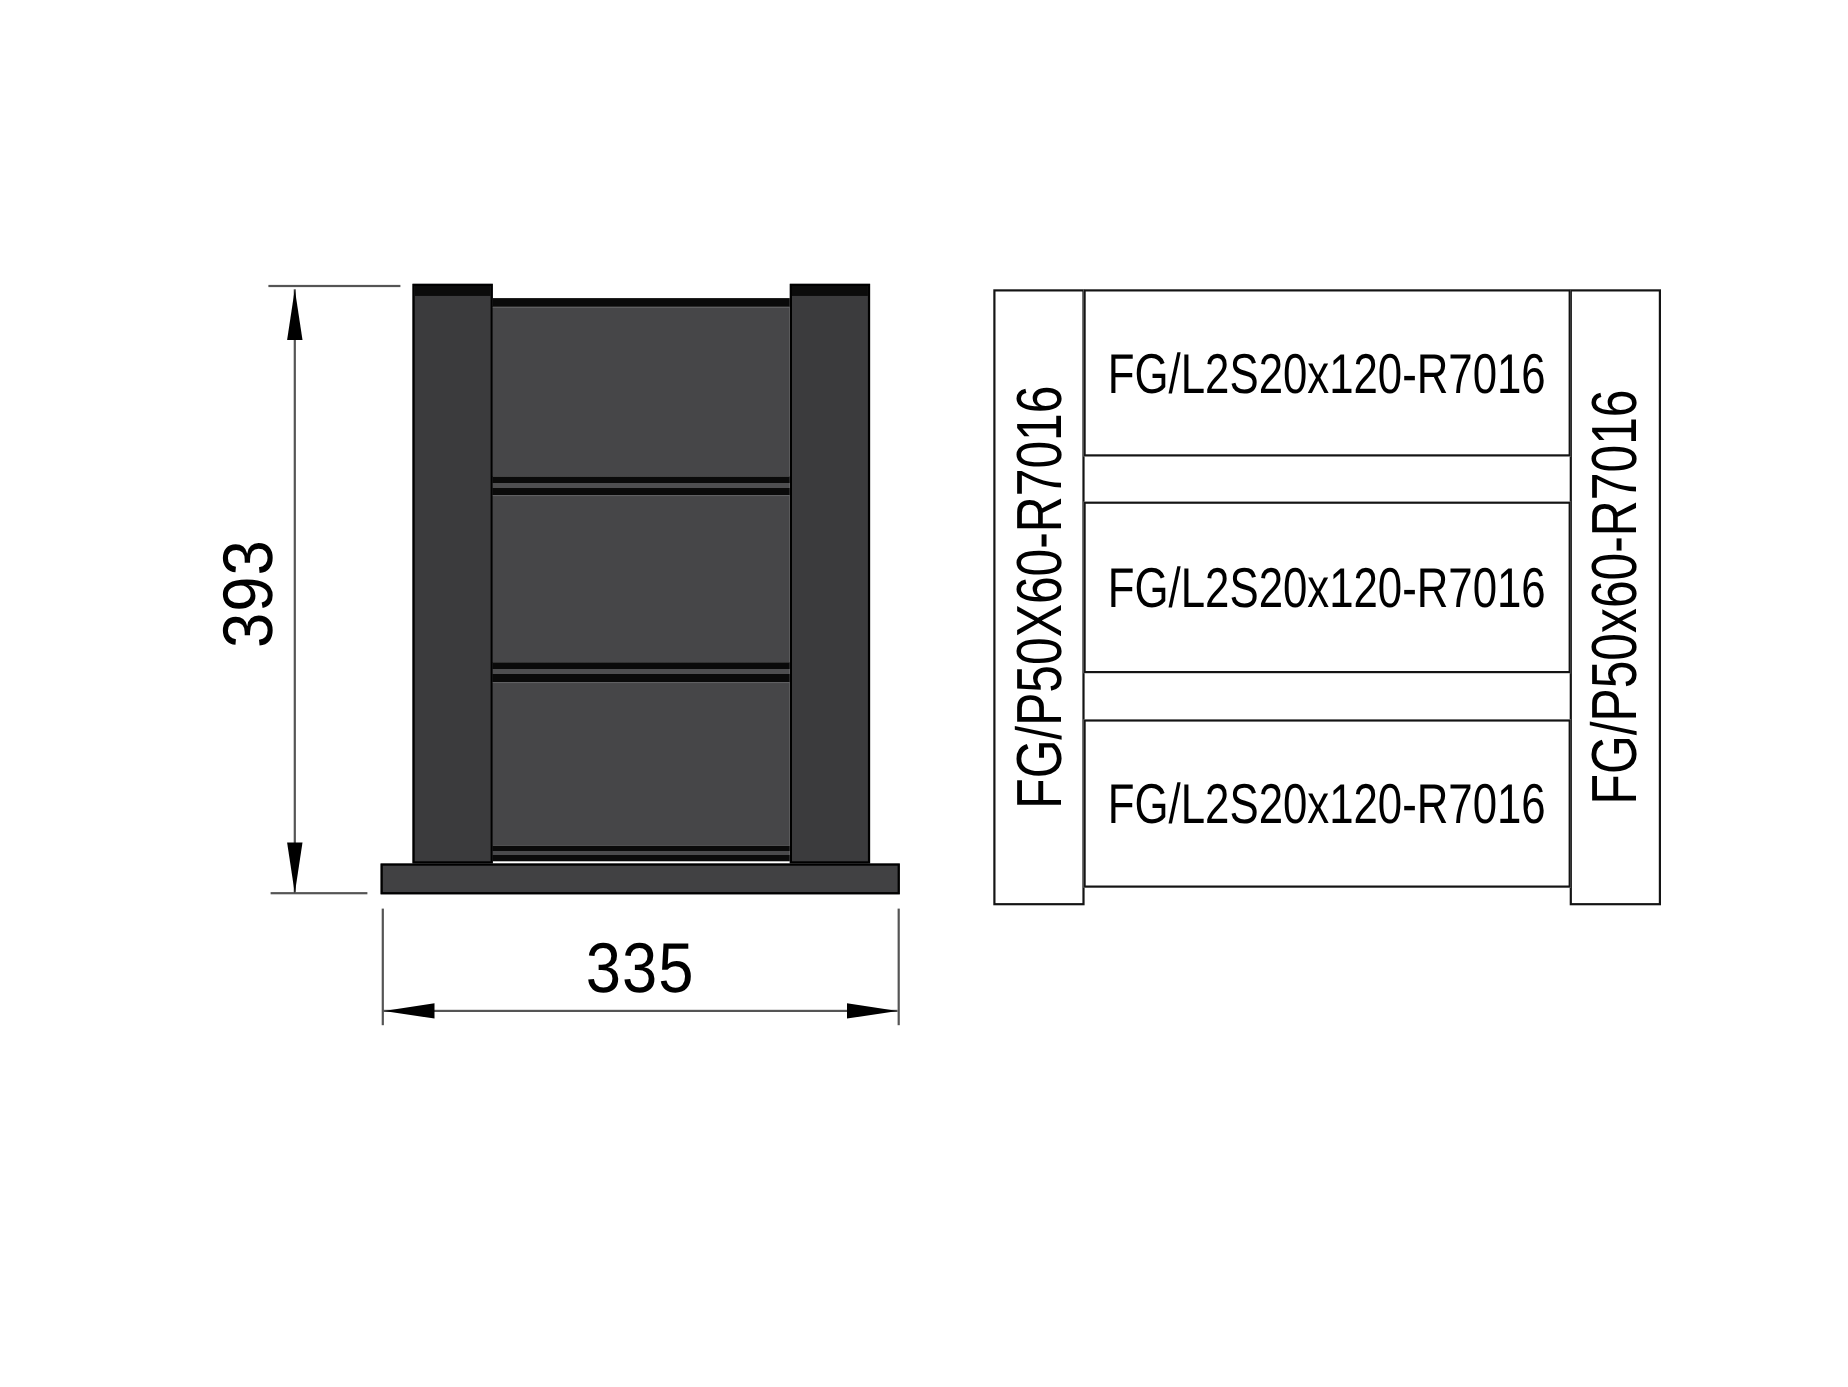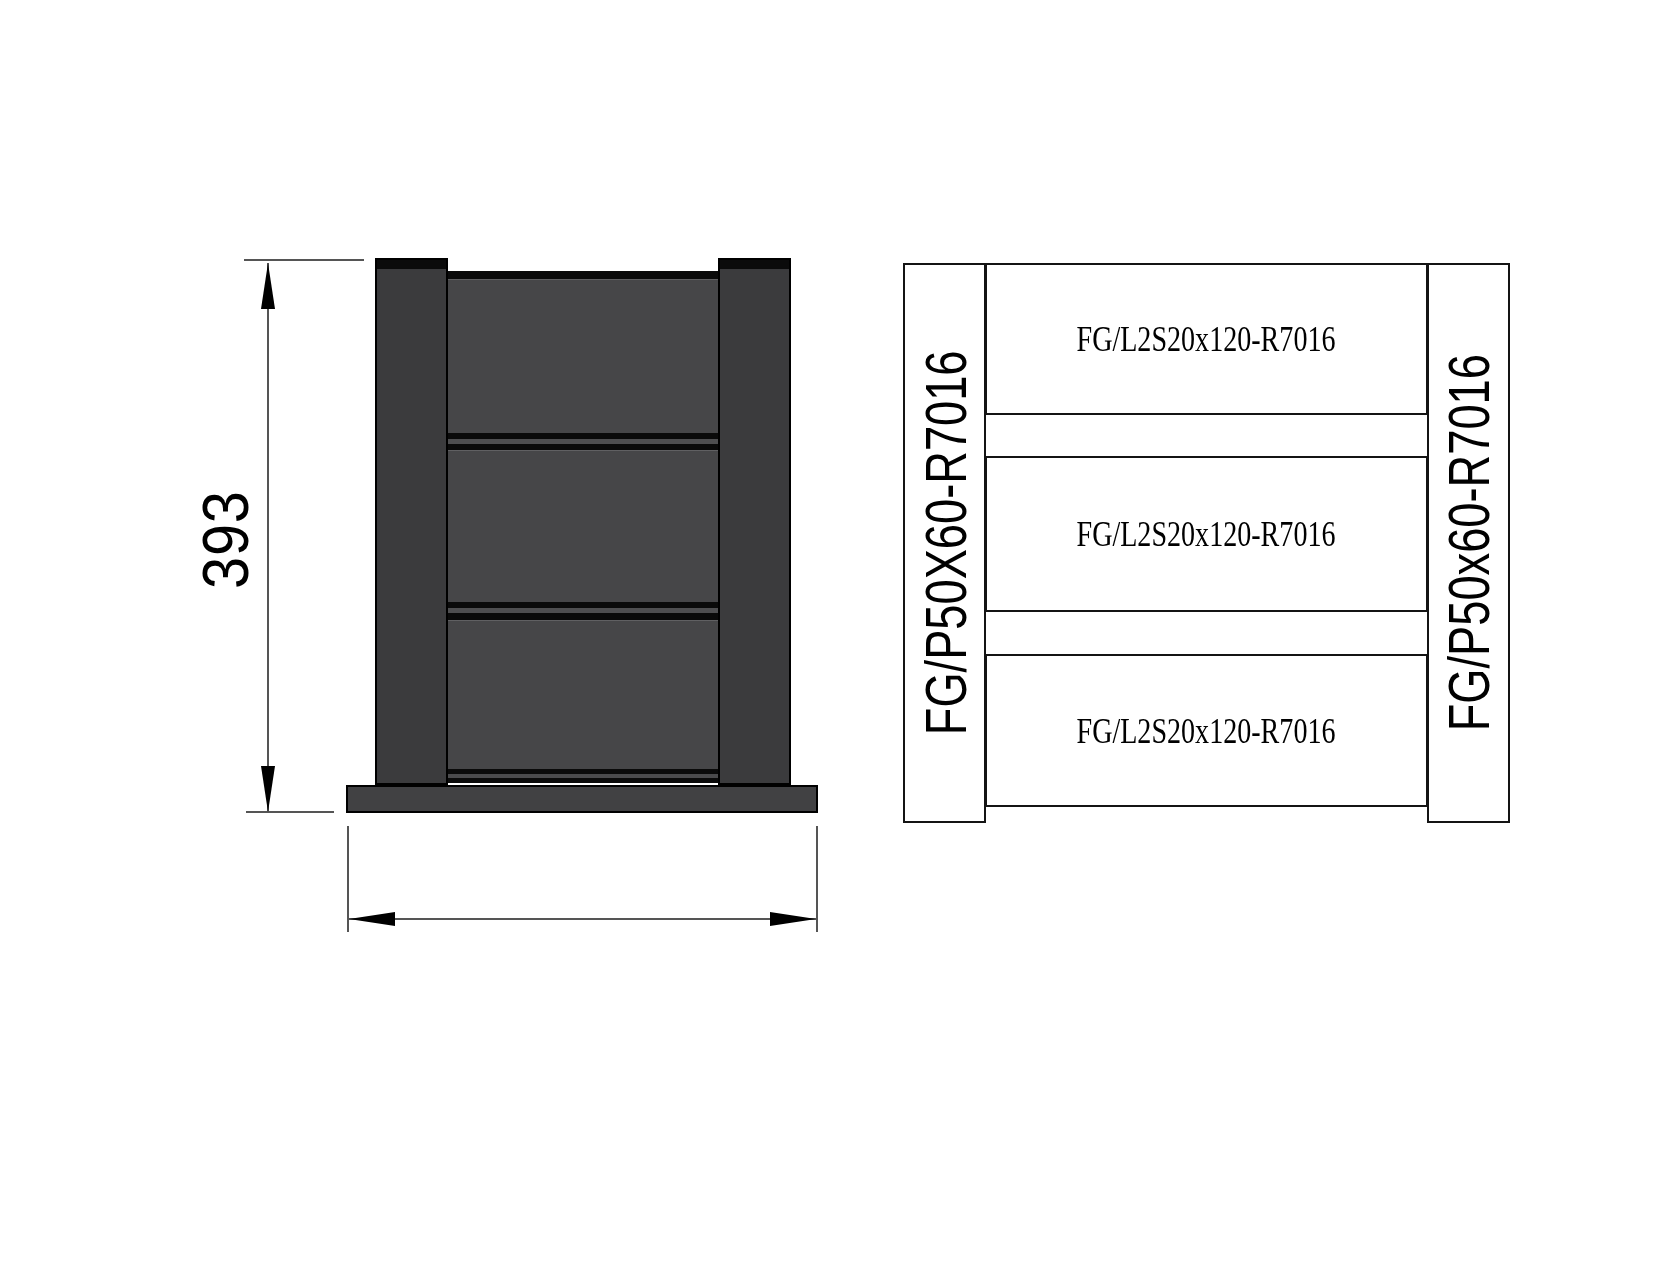--- a/index.html
+++ b/index.html
@@ -32,21 +32,21 @@
   .arrow-down{border-left:7px solid transparent;border-right:7px solid transparent;border-top:46px solid #000;}
   .arrow-left{border-top:7px solid transparent;border-bottom:7px solid transparent;border-right:46px solid #000;}
   .arrow-right{border-top:7px solid transparent;border-bottom:7px solid transparent;border-left:46px solid #000;}
   .dim-text{font-size:64px;letter-spacing:1px;text-align:center;white-space:nowrap;}
   .dim-text .squeeze{display:inline-block;transform:scaleX(0.9);transform-origin:center;}
   .rot{transform:rotate(-90deg);transform-origin:center;}
 
   
   .sch-rect{border:2px solid #141414;background:#fff;}
   .sch-bar{border:2px solid #141414;background:#fff;display:flex;align-items:center;justify-content:center;}
-  .bar-label{font-size:36px;white-space:nowrap;font-family:Liberation Serif, serif;}
+  .bar-label{font-size:51px;white-space:nowrap;}
   .bar-label .cond{display:inline-block;transform:scaleX(0.78);transform-origin:center;}
   .side-label{font-size:58px;text-align:center;white-space:nowrap;}
   .side-label .cond{display:inline-block;transform:scaleX(0.78);transform-origin:center;}
 </style>
 </head>
 <body>
 
 <div class="canvas">
 
   <div class="abs" style="left:0;top:0;width:840px;height:960px;">
@@ -78,20 +78,23 @@
     <div class="abs arrow arrow-down" style="left:261px;top:766px;"></div>
     <div class="abs dim-text rot" style="left:148px;top:505px;width:155px;height:70px;line-height:70px;">
       <span class="squeeze">393</span>
     </div>
 
     <div class="abs dim-line" style="left:347px;top:826px;width:2px;height:106px;"></div>
     <div class="abs dim-line" style="left:816px;top:826px;width:2px;height:106px;"></div>
     <div class="abs dim-line" style="left:348px;top:918px;width:468px;height:2px;"></div>
     <div class="abs arrow arrow-left" style="left:349px;top:912px;"></div>
     <div class="abs arrow arrow-right" style="left:770px;top:912px;"></div>
+    <div class="abs dim-text" style="left:482px;top:849px;width:200px;height:62px;line-height:62px;">
+      <span class="squeeze">335</span>
+    </div>
   </div>
 
   <div class="abs" style="left:840px;top:0;width:840px;height:960px;">
 
     <div class="abs sch-rect" style="left:63px;top:263px;width:83px;height:560px;"></div>
 
     <div class="abs sch-rect" style="left:587px;top:263px;width:83px;height:560px;"></div>
 
     <div class="abs sch-bar" style="left:145px;top:263px;width:443px;height:152px;">
       <span class="bar-label"><span class="cond">FG/L2S20x120-R7016</span></span>

